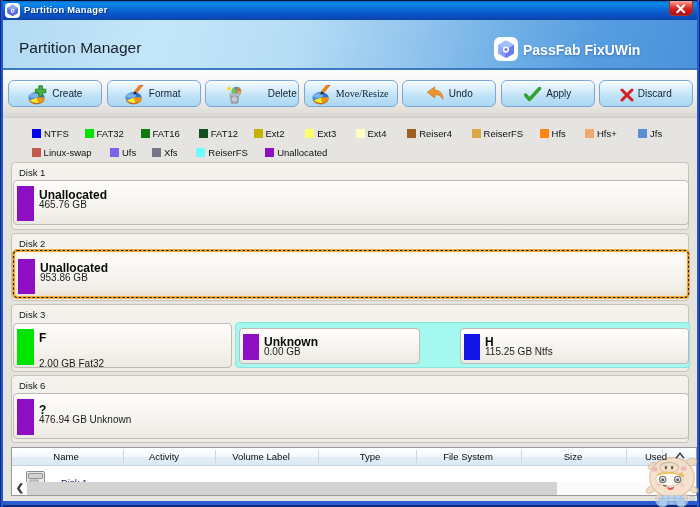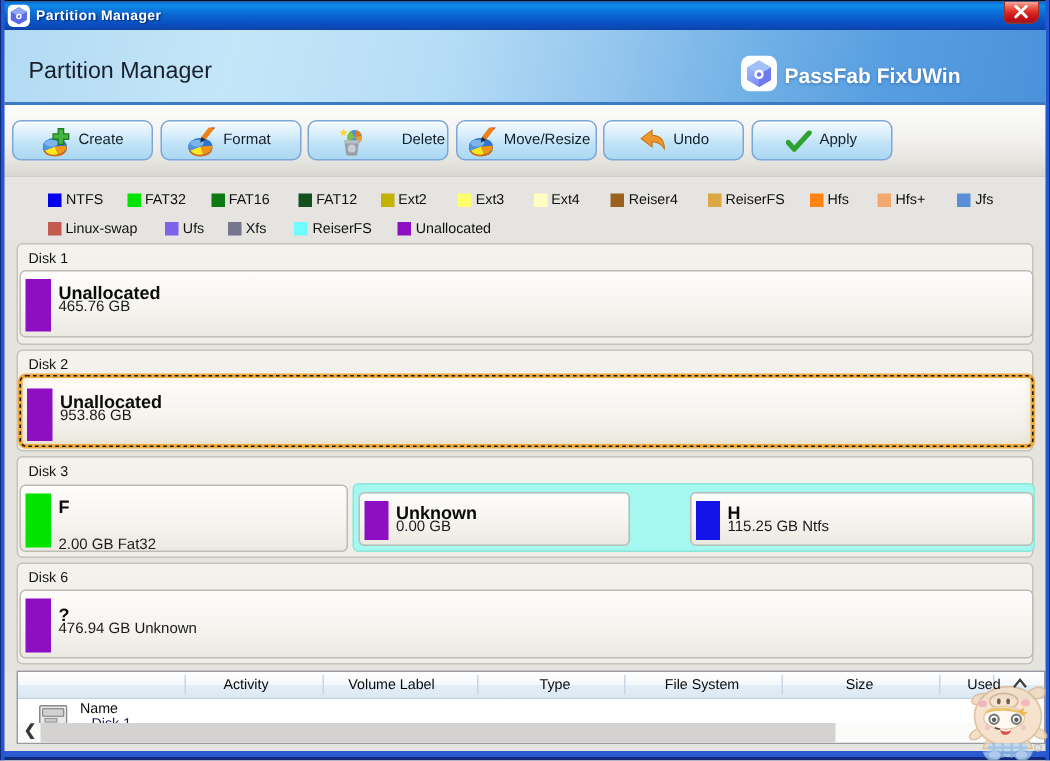--- a/index.html
+++ b/index.html
@@ -118,21 +118,21 @@
   <path d="M11.5 6.5 L16 4.8 A4.8 4.8 0 0 0 12.8 1.9 Z" fill="#e87a1a"></path>
   <path d="M11.5 6.5 L14.8 10 A4.8 4.8 0 0 0 16.2 5.5 Z" fill="#f0a026"></path>
   <path d="M11.5 6.5 L9 2.4 A4.8 4.8 0 0 0 7.2 9.3 Z" fill="#7ec04a"></path>
   <path d="M4.5 8.5 h10 l-1.2 9 a1.5 1.5 0 0 1 -1.5 1.3 h-4.6 a1.5 1.5 0 0 1 -1.5 -1.3 Z" fill="#9aa0a8"></path>
   <path d="M4.5 8.5 h10 l-0.3 2.2 h-9.4 Z" fill="#b8bec6"></path>
   <circle cx="9.5" cy="14" r="2.6" fill="#c8cdd3"></circle>
   <path d="M3.2 1.2 l1 1.8 2 .3 -1.5 1.4 .4 2 -1.9 -1 -1.8 1 .3 -2 -1.5 -1.4 2 -.3 Z" fill="#ffd426" transform="translate(1.3,0) scale(0.85)"></path>
 </svg></span>
       <span class="lbl" style="left:42.5px;padding-left:19px;">Delete</span>
     </div>
-<div class="tbtn" style="left:303.8px;">
+<div class="tbtn" style="left:303.8px;font-family:Liberation Serif, serif;">
       <span style="position:absolute;left:7.0px;top:4px;"><svg width="20" height="21" viewBox="0 0 20 21">
       <ellipse cx="8.6" cy="13.8" rx="8" ry="5.6" fill="#d86a10"></ellipse>
       <ellipse cx="8.6" cy="12.6" rx="8" ry="5.6" fill="#2f74cc"></ellipse>
       <path d="M8.6 12.6 L16.5 12.2 A8 5.6 0 0 1 10.5 17.9 Z" fill="#f59511"></path>
       <path d="M8.6 12.6 L10.5 17.9 A8 5.6 0 0 1 1.8 15.3 Z" fill="#ffe81c"></path>
       <path d="M8.6 12.6 L1.8 15.3 A8 5.6 0 0 1 1.4 10.2 Z" fill="#4e94e2"></path>
       <ellipse cx="6.4" cy="10.4" rx="4.6" ry="2.2" fill="#85bbee" opacity="0.9"></ellipse>
       <g transform="rotate(38 12 5)">
             <rect x="10.6" y="-2" width="3.4" height="9.5" fill="#ef8018"></rect>
             <rect x="10.6" y="-3.8" width="3.4" height="2.4" fill="#d8352a"></rect>
@@ -146,20 +146,26 @@
   <path d="M8.7 0.8 L8.7 4.2 C14.2 4.3 16.8 7.8 16.9 13.2 C14.9 9.8 12.5 8.5 8.7 8.5 L8.7 11.9 L1.4 6.3 Z" fill="#f0952b" stroke="#c8700f" stroke-width="0.7"></path>
 </svg></span>
       <span class="lbl" style="left:45.5px;">Undo</span>
     </div>
 <div class="tbtn" style="left:500.8px;">
       <span style="position:absolute;left:22.5px;top:6px;"><svg width="18" height="15" viewBox="0 0 18 15">
   <path d="M1.5 8 L5.5 12.5 L15.5 1.5" stroke="#2fa32f" stroke-width="3.4" fill="none" stroke-linecap="round" stroke-linejoin="round"></path>
 </svg></span>
       <span class="lbl" style="left:44.5px;">Apply</span>
     </div>
+<div class="tbtn" style="left:599.3px;">
+      <span style="position:absolute;left:19.5px;top:7px;"><svg width="14" height="14" viewBox="0 0 14 14">
+  <path d="M2 2 L12 12 M12 2 L2 12" stroke="#d81f1f" stroke-width="3" stroke-linecap="round"></path>
+</svg></span>
+      <span class="lbl" style="left:37.5px;">Discard</span>
+    </div>
   <div id="legend">
   <div class="li" style="left:29.0px;top:11px;">
         <span class="sq" style="background:#0000ef;"></span>
         <span class="lt">NTFS</span>
       </div>
 <div class="li" style="left:81.6px;top:11px;">
         <span class="sq" style="background:#00e400;"></span>
         <span class="lt">FAT32</span>
       </div>
 <div class="li" style="left:137.5px;top:11px;">
@@ -267,21 +273,21 @@
   <div class="glabel">Disk 6</div>
   <div class="pbox" style="left:1px;top:17px;width:676px;height:46px;">
       <div class="bar" style="top:5px;width:17px;height:36px;background:#8e0ec4;"></div>
       <div class="pname" style="left:25px;top:9px;">?</div>
       <div class="psize" style="left:25px;top:20px;">476.94 GB Unknown</div>
     </div>
 </div>
   </div>
   <div id="table">
     <div id="thead">
-    <div class="th" style="left:54px;transform:translateX(-50%);margin-top:16px;">Name</div>
+    <div class="th" style="left:54px;transform:translateX(-50%);">Name</div>
 <div class="th" style="left:152px;transform:translateX(-50%);text-align:right;">Activity</div>
 <div class="th" style="left:249px;transform:translateX(-50%);">Volume Label</div>
 <div class="th" style="left:358px;transform:translateX(-50%);">Type</div>
 <div class="th" style="left:456px;transform:translateX(-50%);">File System</div>
 <div class="th" style="left:561px;transform:translateX(-50%);">Size</div>
 <div class="th" style="left:644px;transform:translateX(-50%);">Used</div>
 <div class="thsep" style="left:111px;"></div>
 <div class="thsep" style="left:203px;"></div>
 <div class="thsep" style="left:306px;"></div>
 <div class="thsep" style="left:404px;"></div>

